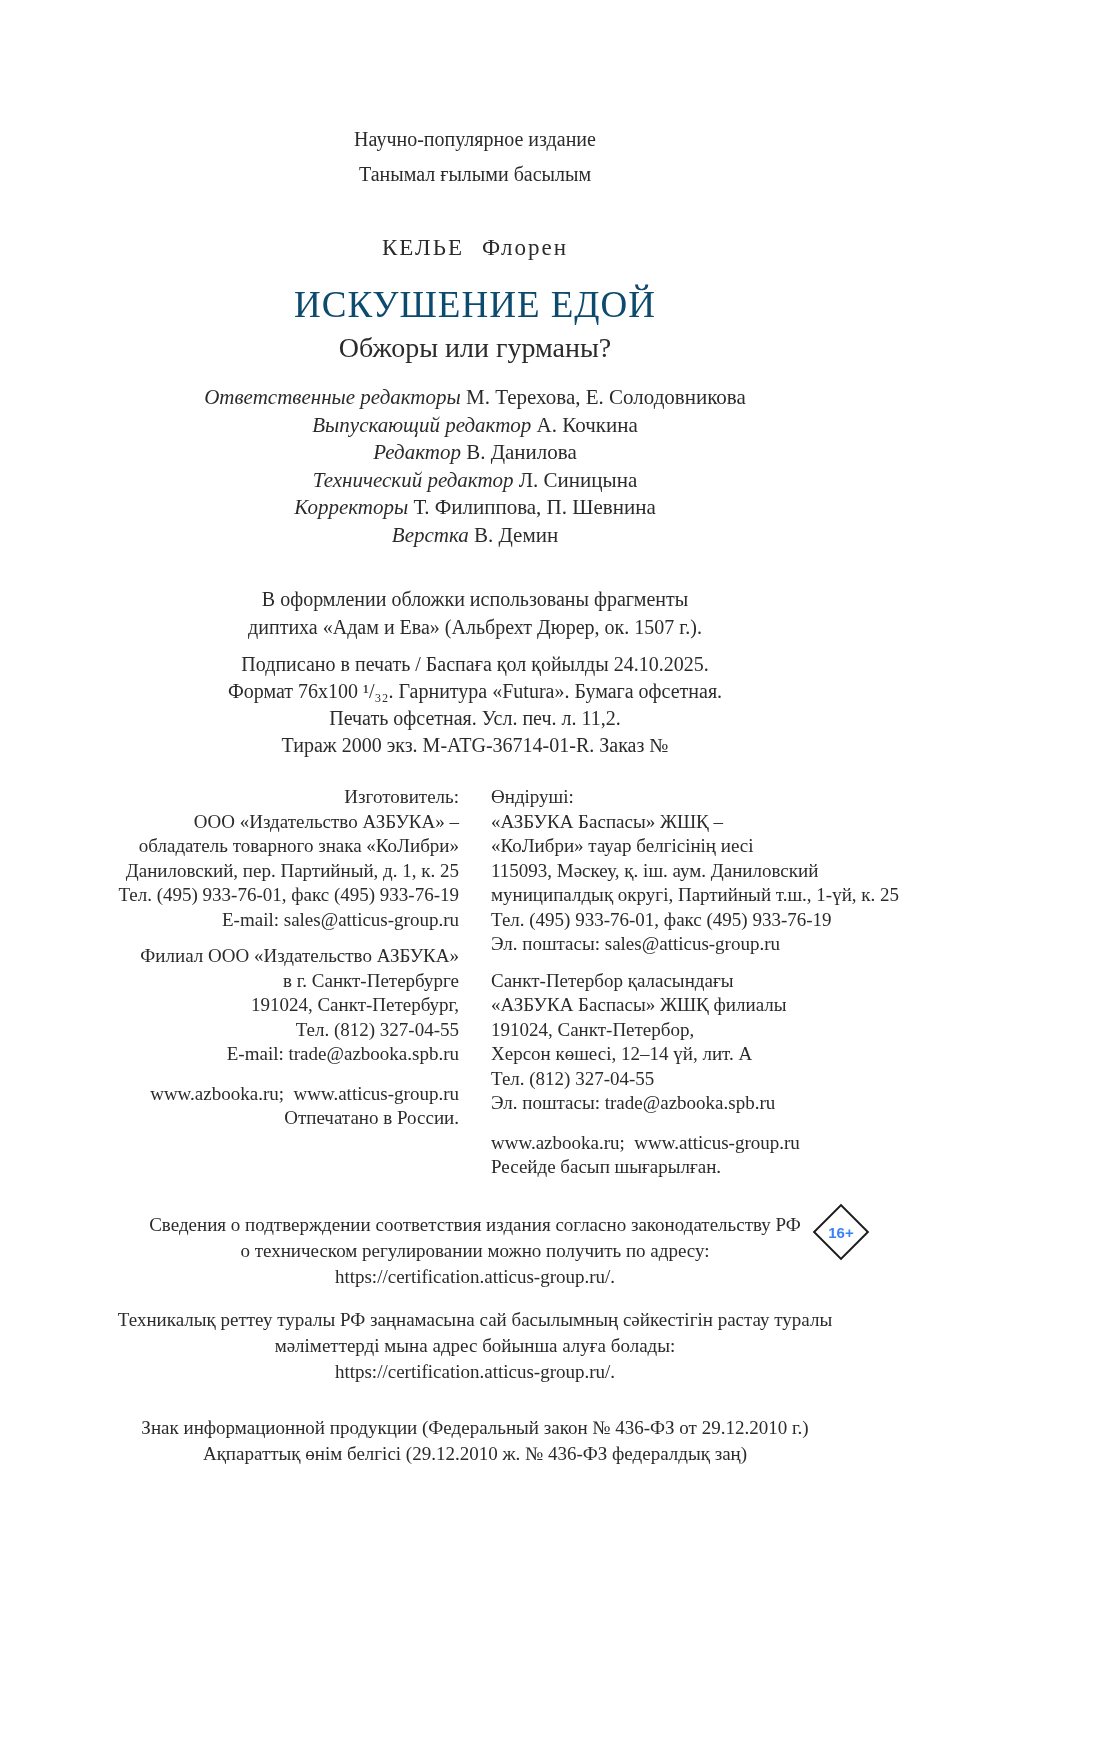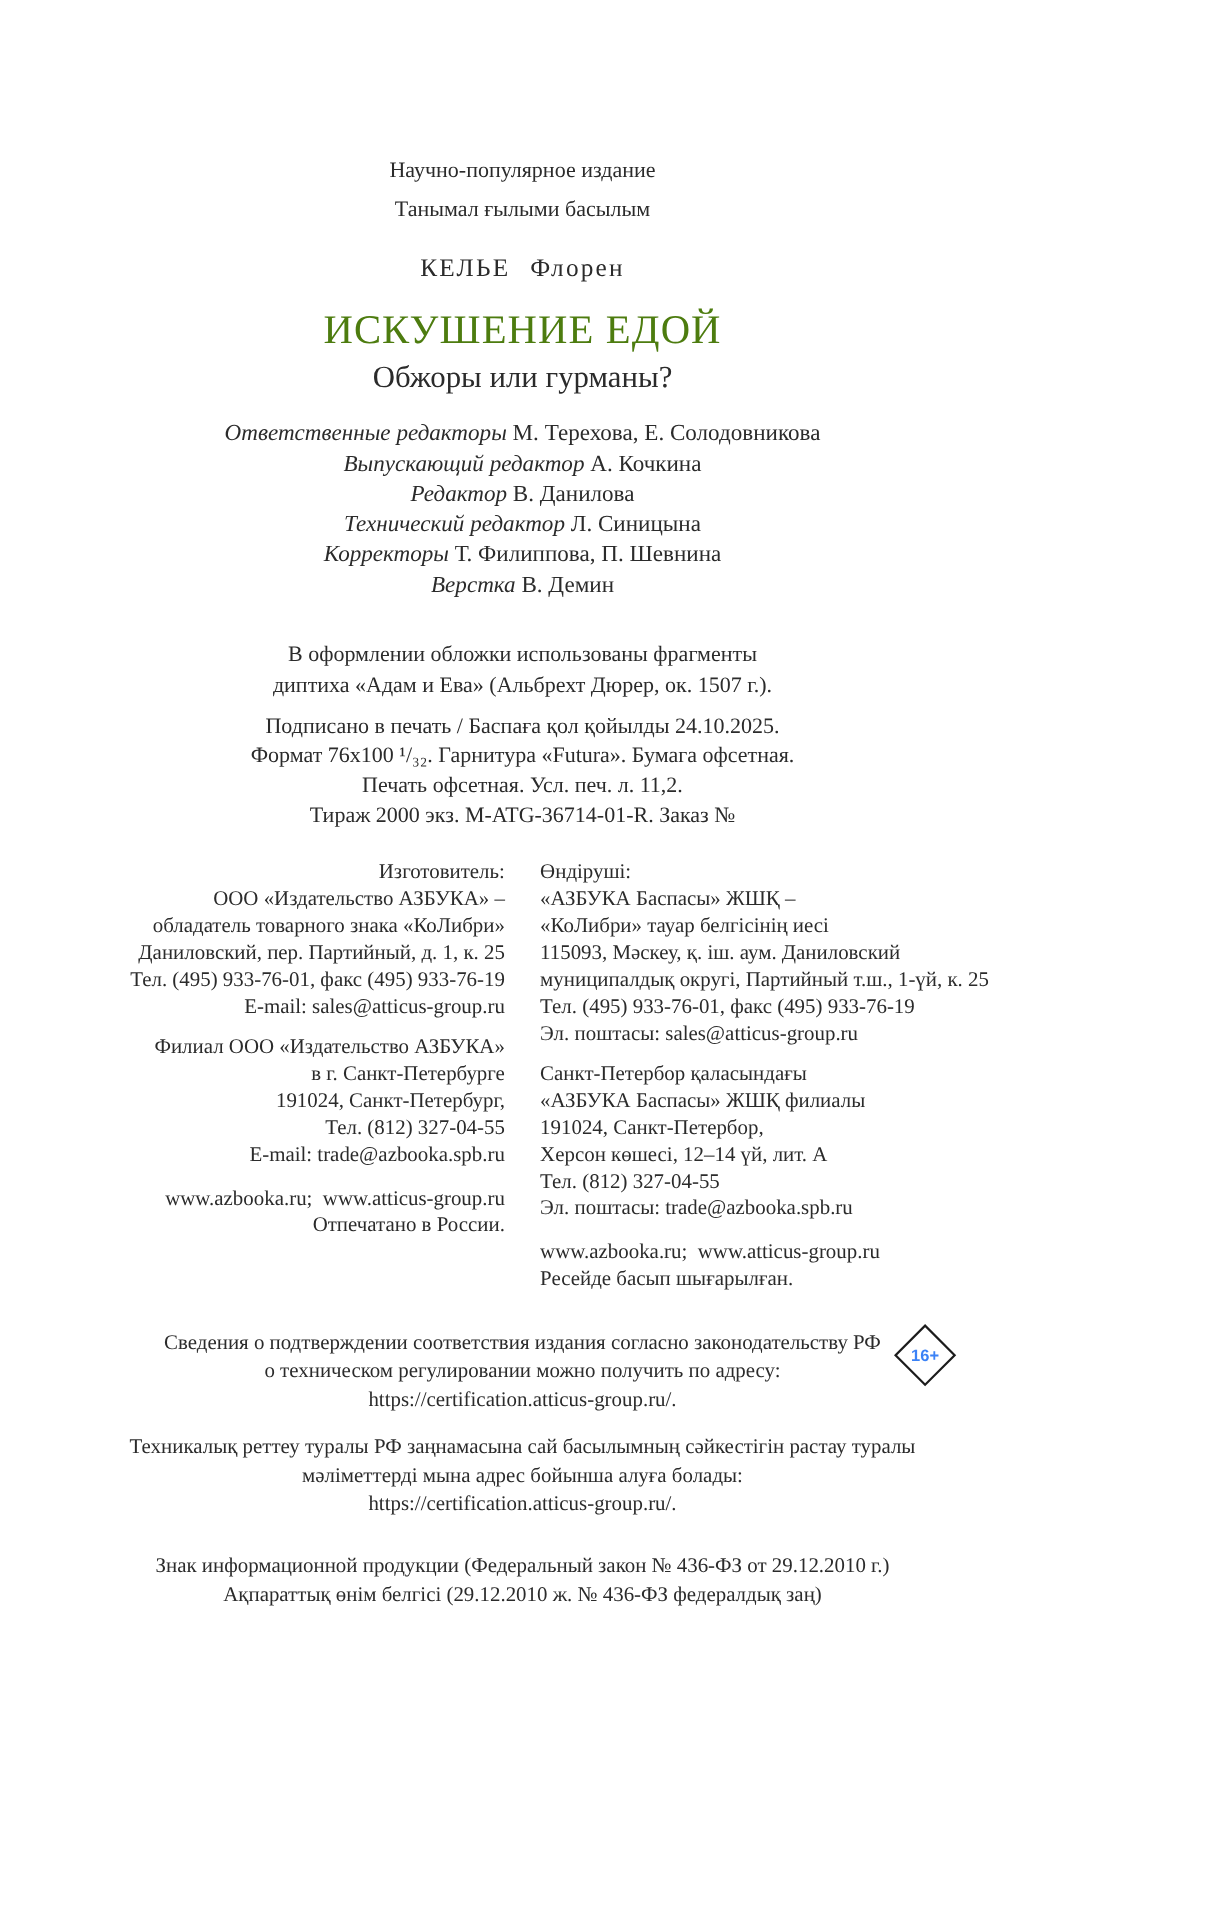--- a/index.html
+++ b/index.html
@@ -10,43 +10,43 @@
     height: 1742px;
     margin: 0 auto;
     background: #ffffff;
     font-family: "Liberation Serif", "DejaVu Serif", serif;
     color: #2b2b2b;
     overflow: hidden;
   }
   .content {
     position: absolute;
     left: 0;
-    top: 16px;
+    top: 0;
     width: 950px;
     text-align: center;
   }
   p, h1, h2 { margin: 0; padding: 0; font-weight: normal; }
 
   .edition { padding-top: 122px; font-size: 20px; line-height: 35px; }
 
   .author {
-    margin-top: 22px;
+    margin-top: 42px;
     font-size: 23px;
     line-height: 28px;
     letter-spacing: 2px;
     white-space: pre;
   }
   .author .surname { margin-right: 18px; }
 
   .title {
     margin-top: 22px;
     font-size: 37px;
     line-height: 42px;
     letter-spacing: 1px;
-    color: #4d7c0f;
+    color: #0c4a6e;
   }
   .subtitle {
     margin-top: 4px;
     font-size: 28px;
     line-height: 36px;
   }
 
   .credits { margin-top: 18px; font-size: 21px; line-height: 27.5px; }
   .credits em { font-style: italic; }
 

